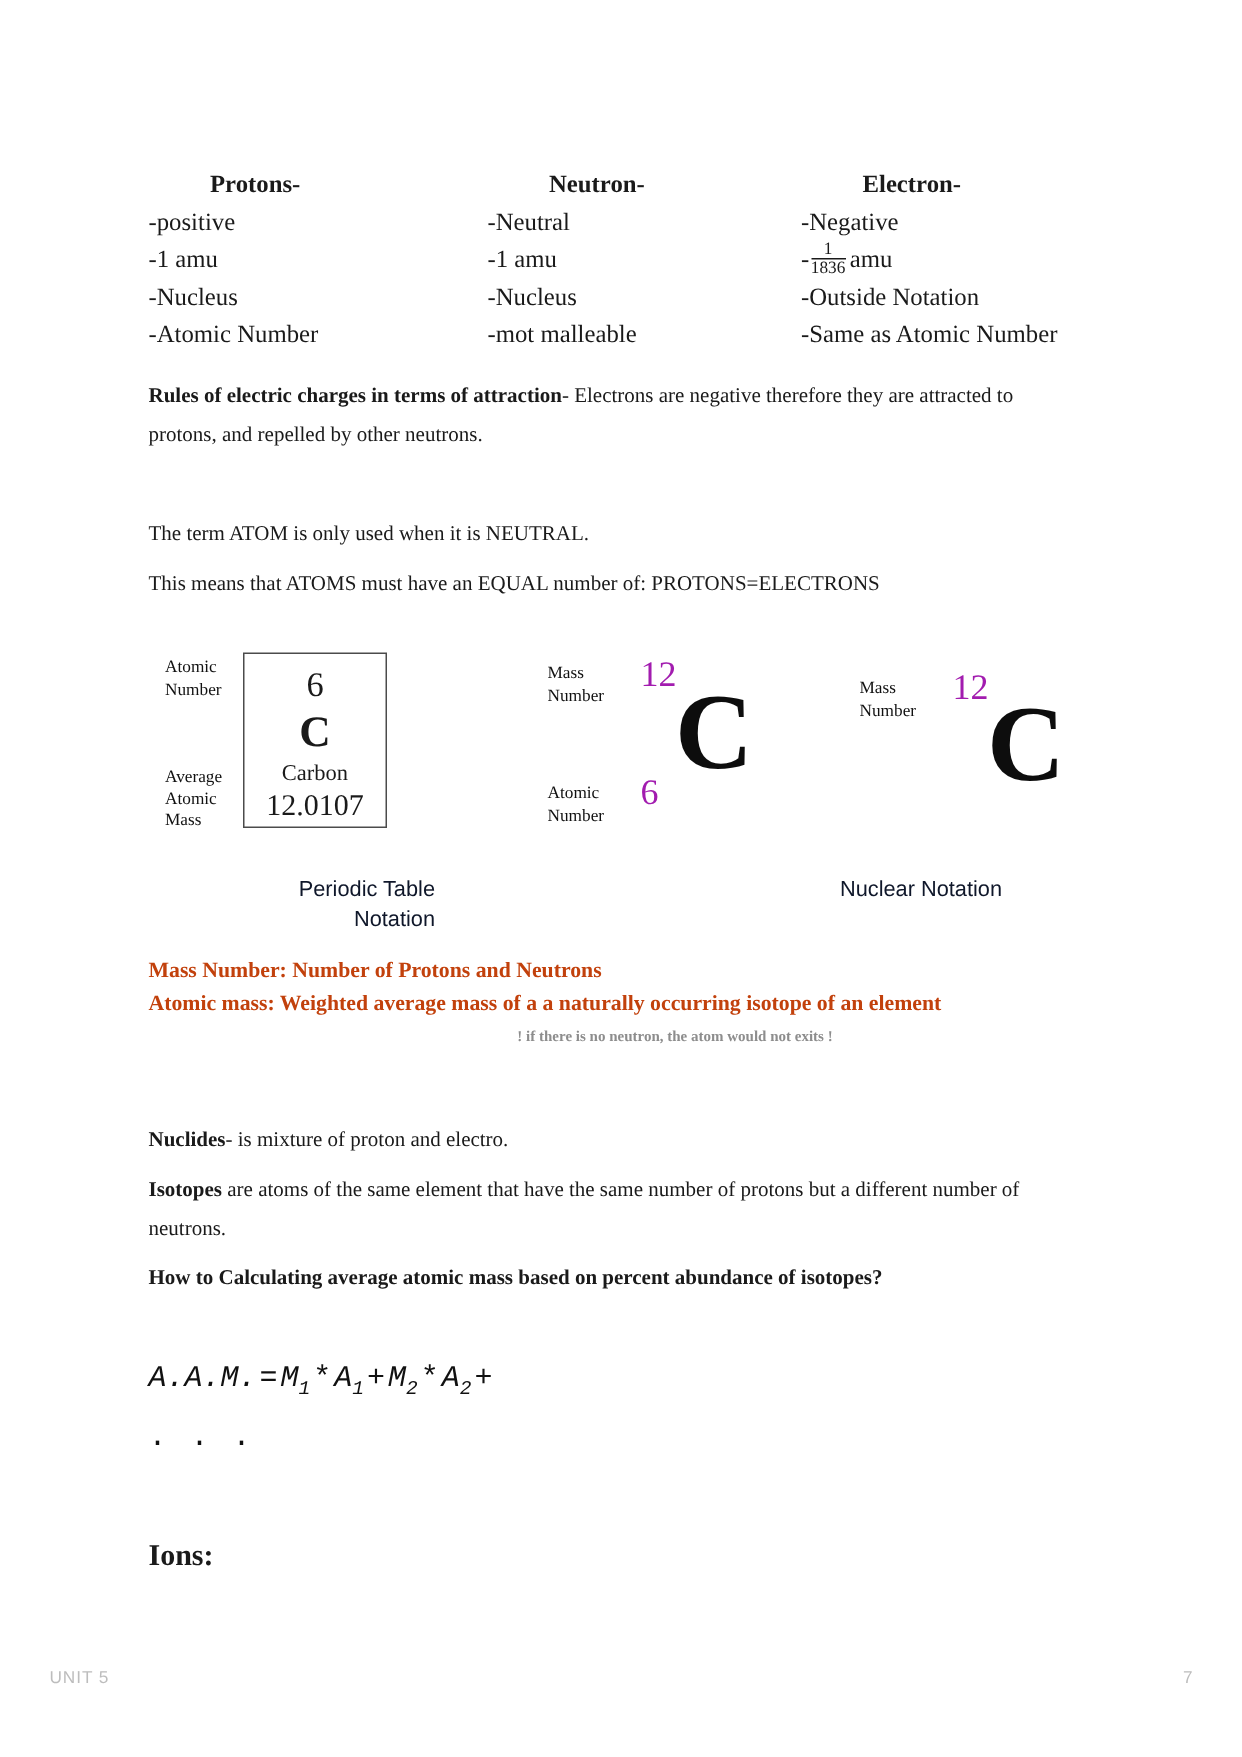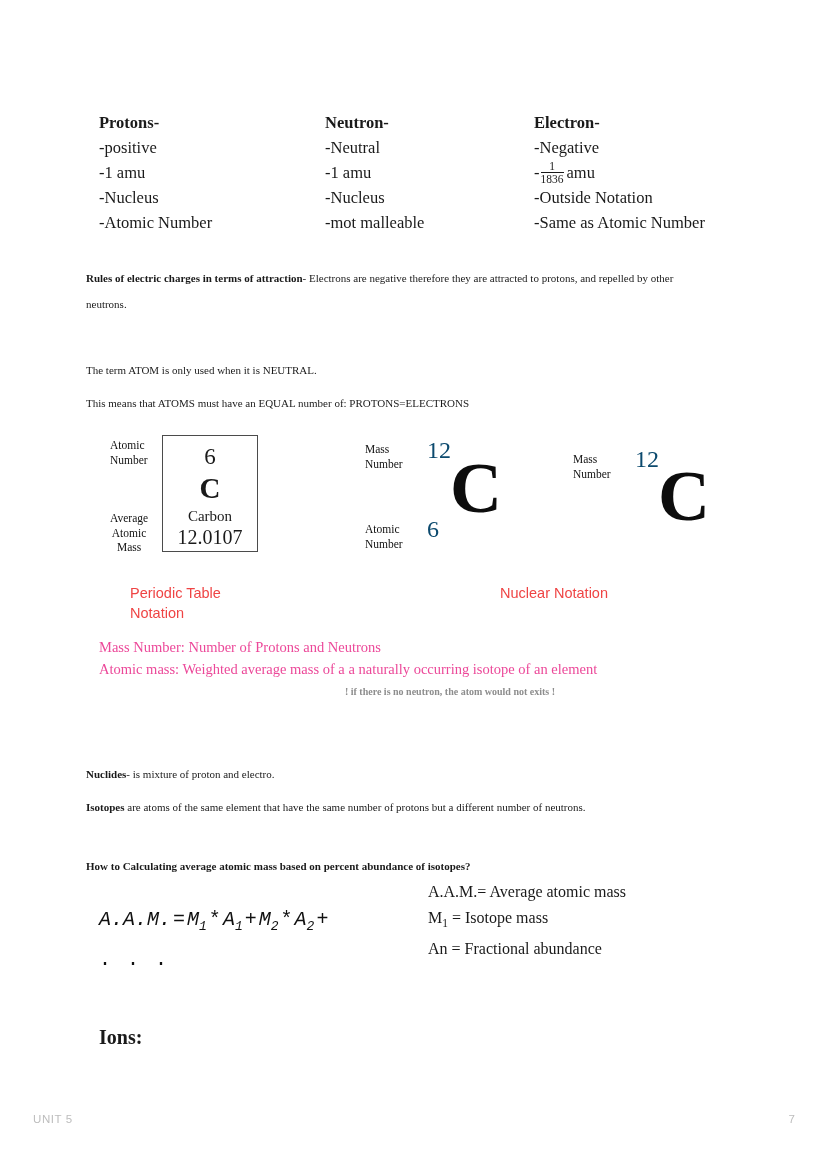--- a/index.html
+++ b/index.html
@@ -29,20 +29,21 @@
     top: 0;
   }
   .col-0 { left: 0px; }
   .col-1 { left: 226px; }
   .col-2 { left: 435px; }
   .col-head {
     font-weight: bold;
     font-size: 16.5px;
     line-height: 25px;
     white-space: nowrap;
+    margin-left: 41px;
   }
   .col-item {
     font-size: 16.5px;
     line-height: 25px;
     white-space: nowrap;
   }
   .frac-line {
     display: flex;
     align-items: center;
     font-size: 16.5px;
@@ -66,25 +67,24 @@
   .frac .den {
     font-size: 11.5px;
     line-height: 12px;
     border-top: 1.3px solid #1a1a1a;
     padding-top: 0px;
   }
 
   
   .para {
     position: absolute;
-    left: 86px;
-    font-size: 11px;
+    left: 99px;
+    font-size: 14px;
     line-height: 25.5px;
     width: 625px;
-    margin-top: 14px;
   }
   .para b { font-weight: bold; }
 
   .p-rules { top: 252px; }
   .p-atom  { top: 344px; }
   .p-equal { top: 377px; }
 
   
   .pt-fig {
     position: absolute;
@@ -96,21 +96,21 @@
   .pt-labels {
     position: absolute;
     left: 0; top: 0;
     width: 52px;
     font-family: "Liberation Serif", serif;
     font-size: 11.5px;
     line-height: 14.5px;
     color: #111;
   }
   .pt-lab-top { position: absolute; top: 3px; left: 0; }
-  .pt-lab-bot { position: absolute; top: 76px; left: 0; text-align: center; }
+  .pt-lab-bot { position: absolute; top: 76px; left: 0; }
   .pt-box {
     position: absolute;
     left: 52px;
     top: 0px;
     width: 96px;
     height: 117px;
     border: 1.6px solid #4b4b4b;
     box-sizing: border-box;
     text-align: center;
   }
@@ -147,21 +147,21 @@
     position: absolute;
     font-family: "Liberation Serif", serif;
     font-size: 11.5px;
     line-height: 14.5px;
     color: #111;
     white-space: nowrap;
   }
   .nn-num {
     position: absolute;
     font-family: "Liberation Serif", serif;
-    color: #0c4a6e;
+    color: #a21caf;
   }
   .nn-sym {
     position: absolute;
     font-family: "Liberation Serif", serif;
     font-weight: bold;
     color: #0d0d0d;
   }
 
   
   .nn-2 .lab-mass { left: 0px;  top: 2px; }
@@ -174,37 +174,38 @@
   .nn-3 .lab-mass { left: 0px;  top: 2px; }
   .nn-3 .num-mass { left: 62px; top: -4px; font-size: 24px; }
   .nn-3 .sym      { left: 85px; top: 10px; font-size: 72px; line-height: 72px; }
 
   
   .caption {
     position: absolute;
     font-family: "Liberation Sans", sans-serif;
     font-size: 14.5px;
     line-height: 20px;
-    color: #ef4444;
-    text-align: left;
+    color: #0f172a;
+    text-align: right;
   }
   .cap-pt { left: 130px; top: 583px; width: 160px; }
   .cap-nn { left: 500px; top: 583px; width: 168px; }
 
   
   .notes {
     position: absolute;
     left: 99px;
     top: 636px;
     width: 640px;
   }
   .note-line {
     font-size: 14.5px;
     line-height: 22px;
-    color: #ec4899;
+    color: #c2410c;
+    font-weight: bold;
   }
   .note-bold {
     font-size: 10px;
     line-height: 22px;
     color: #8d8d8d;
     font-weight: bold;
     text-align: center;
     padding-left: 62px;
     margin-top: 1px;
   }
@@ -384,25 +385,20 @@
 
   <div class="para p-isotopes"><b>Isotopes</b><span> are atoms of the same element that have the same number of protons but a different number of neutrons.</span></div>
 
   <div class="para p-how"><b>How to Calculating average atomic mass based on percent abundance of isotopes?</b></div>
 
   <div class="formula">
     <span>A.A.M.</span><span class="op">=</span><span>M</span><span class="sub">1</span><span class="op">*</span><span>A</span><span class="sub">1</span><span class="op">+</span><span>M</span><span class="sub">2</span><span class="op">*</span><span>A</span><span class="sub">2</span><span class="op">+</span>
     <div class="dots">. . .</div>
   </div>
 
-  <div class="legend">
-    <div><span>A.A.M.</span><span>= Average atomic mass</span></div>
-    <div><span>M</span><span class="sub">1</span><span> = Isotope mass</span></div>
-    <div><span>An</span><span> = Fractional abundance</span></div>
-  </div>
 
   <div class="ions">Ions:</div>
 
   <div class="footer">
     <div class="footer-left">UNIT 5</div>
     <div class="footer-right">7</div>
   </div>
 
 </div>
 

